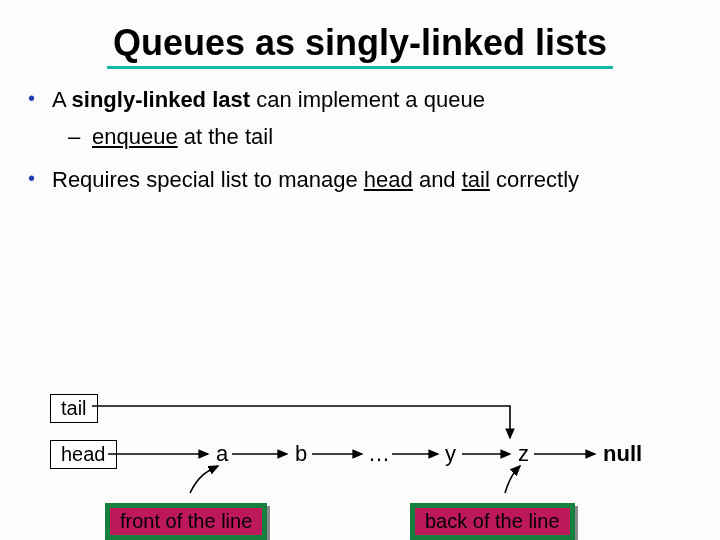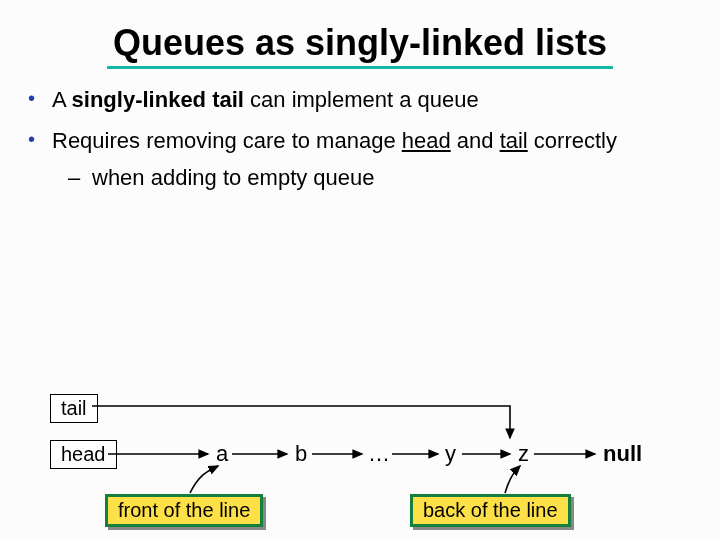--- a/index.html
+++ b/index.html
@@ -75,26 +75,27 @@
   }
   .label-box {
     position: absolute;
     border: 1px solid #000;
     background: #fff;
     padding: 2px 10px;
     font-size: 20px;
   }
   .shadow-box {
     position: absolute;
-    border: 3px solid #15803d;
-    background: #fde047;
+    border: 5px solid #15803d;
+    background: #be185d;
     box-shadow: 3px 3px 0 #888;
     padding: 2px 10px;
     font-size: 20px;
     white-space: nowrap;
+    margin-top: 9px;
   }
   .node {
     position: absolute;
     font-size: 22px;
     font-family: Arial, sans-serif;
   }
   .null {
     position: absolute;
     font-size: 22px;
     font-weight: bold;
@@ -109,28 +110,30 @@
 </style>
 </head>
 <body>
 
 <div class="title-wrap">
   <span class="title">Queues as singly-linked lists</span>
 </div>
 
 <ul class="level1">
   <li>
-    <span>A </span><span class="bold">singly-linked tail</span><span> can implement a queue</span>
+    <span>A </span><span class="bold">singly-linked last</span><span> can implement a queue</span>
     <ul class="level2">
+      <li>
+        <span class="ul">enqueue</span><span> at the tail</span>
+      </li>
     </ul>
   </li>
   <li>
-    <span>Requires removing care to manage </span><span class="ul">head</span><span> and </span><span class="ul">tail</span><span> correctly</span>
+    <span>Requires special list to manage </span><span class="ul">head</span><span> and </span><span class="ul">tail</span><span> correctly</span>
     <ul class="level2">
-      <li><span>when adding to empty queue</span></li>
     </ul>
   </li>
 </ul>
 
 <div class="diagram">
   <div class="label-box" style="left:0px; top:-4px;">tail</div>
   <div class="label-box" style="left:0px; top:42px;">head</div>
 
   <span class="node" style="left:166px; top:43px;">a</span>
   <span class="node" style="left:245px; top:43px;">b</span>

